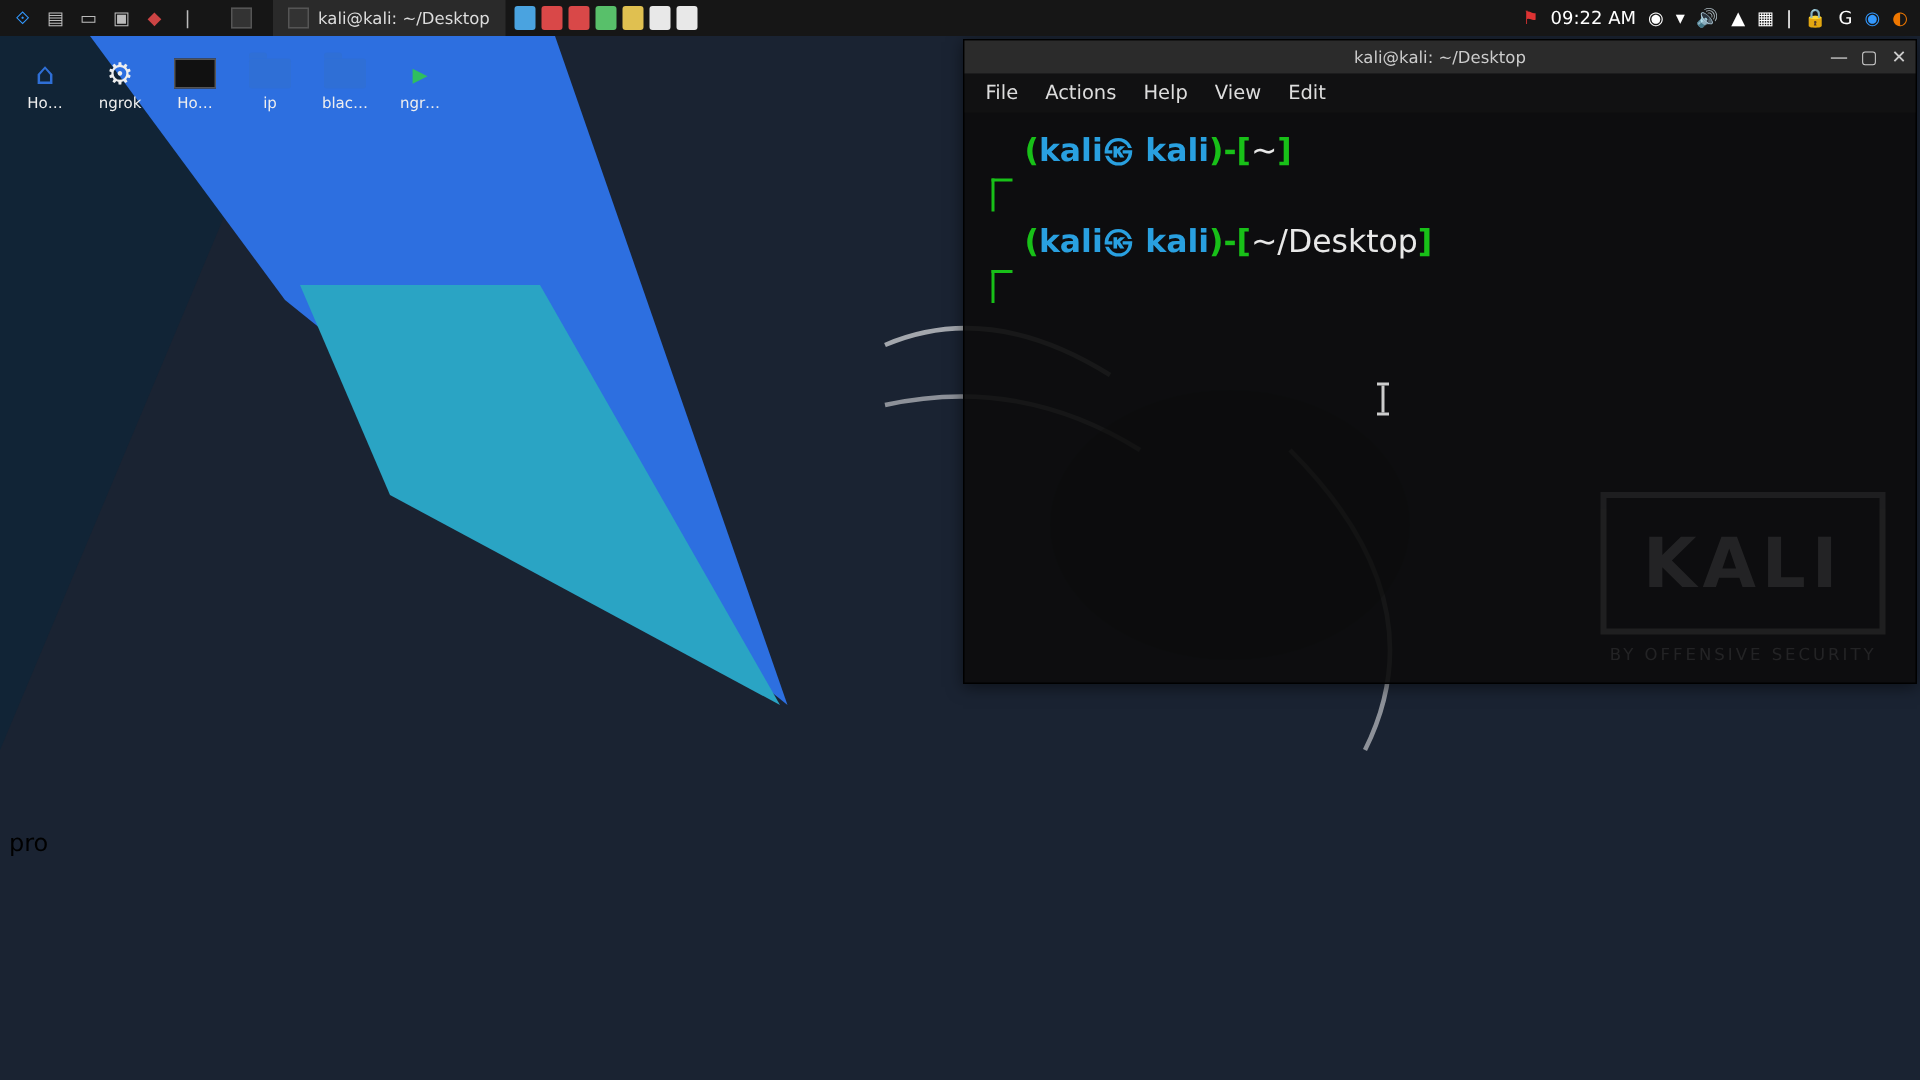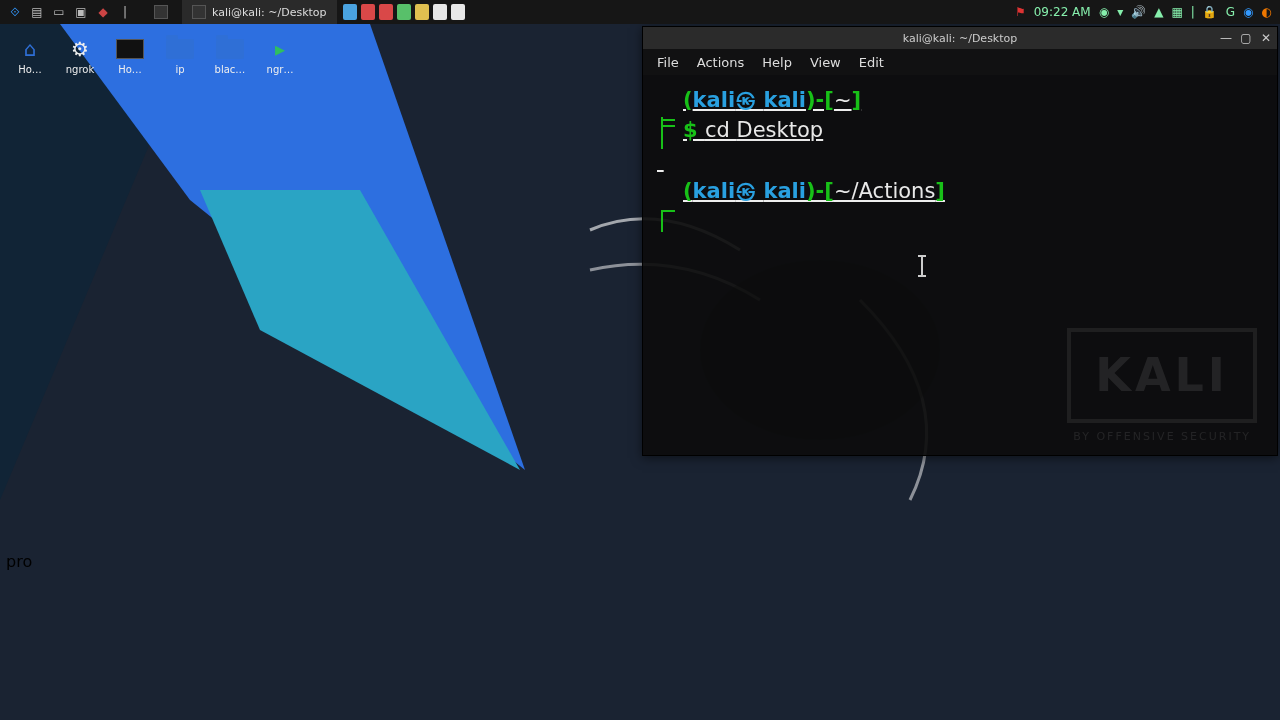--- a/index.html
+++ b/index.html
@@ -10,21 +10,21 @@
          display:flex; align-items:center; color:#ddd; font-size:11px; z-index:10; }
 .panel .launchers { display:flex; gap:4px; padding:0 6px; align-items:center; }
 .panel .launchers span { width:18px; height:18px; display:flex; align-items:center; justify-content:center;
                           color:#bbb; font-size:12px; }
 .panel .task { display:flex; align-items:center; gap:6px; padding:0 10px; height:100%;
                background:#2a2a2a; margin-left:4px; }
 .panel .task.dim { background:transparent; }
 .panel .task .ico { width:14px; height:14px; background:#333; border:1px solid #555; }
 .panel .spacer { flex:1; }
 .panel .tray { display:flex; align-items:center; gap:8px; padding:0 8px; }
-.panel .tray span { font-size:12px; color:#86efac; }
+.panel .tray span { font-size:12px; color:#ffffff; }
 .panel .docs { display:flex; gap:4px; padding:0 6px; }
 .panel .docs span { width:14px; height:16px; border-radius:2px; }
 
 
 .wallpaper { position:absolute; inset:0; background:#1a2332; z-index:0; }
 .wallpaper svg { position:absolute; inset:0; }
 
 
 .desktop { position:absolute; top:30px; left:0; display:grid; grid-template-columns:repeat(6,48px);
            gap:4px 2px; padding:6px 6px; z-index:2; }
@@ -46,21 +46,21 @@
            display:flex; flex-direction:column; box-shadow:0 2px 10px rgba(0,0,0,.5); }
 .termwin .titlebar { height:22px; background:#2b2b2b; display:flex; align-items:center;
                      justify-content:center; position:relative; font-size:11px; color:#ccc; }
 .termwin .titlebar .controls { position:absolute; right:4px; display:flex; gap:6px; }
 .termwin .titlebar .controls span { width:14px; height:14px; display:flex; align-items:center;
                                      justify-content:center; color:#ccc; font-size:12px; cursor:pointer; }
 .termwin .menubar { height:26px; display:flex; align-items:center; gap:18px; padding:0 14px;
                     font-size:13px; color:#ddd; background:rgba(20,20,20,.6); }
 .termwin .menubar span { cursor:pointer; }
 .termwin .body { flex:1; padding:10px 14px; font-family:"DejaVu Sans Mono",monospace;
-                 font-size:21px; line-height:1.45; color:#eee; position:relative; overflow:hidden;text-decoration:underline; }
+                 font-size:21px; line-height:1.45; color:#eee; position:relative; overflow:hidden; }
 .termwin .body .kalibg { position:absolute; right:20px; bottom:10px; opacity:.25; pointer-events:none; }
 
 
 .pb { color:#29a0e0; font-weight:bold; }   
 .pg { color:#18c018; font-weight:bold; }   
 .pw { color:#e8e8e8; }                     
 .underline { text-decoration:underline; }
 .caret { display:inline-block; width:14px; height:24px; background:#18c018; vertical-align:text-bottom; }
 .hook { display:inline-block; width:26px; position:relative; }
 .hook::before { content:""; position:absolute; left:4px; top:12px; width:14px; height:2px; background:#18c018; }
@@ -220,27 +220,24 @@
       <span>Actions</span>
       <span>Help</span>
       <span>View</span>
       <span>Edit</span>
     </div>
   <div class="body">
 
     <div>
       <span class="hook"></span><span class="pg">(</span><span class="pb">kali</span><span class="pb">㉿ </span><span class="pb">kali</span><span class="pg">)-[</span><span class="pw">~</span><span class="pg">]</span>
     </div>
+    <div>&nbsp;</div>
+
     <div>
-      <span class="hook2"><i></i></span><span class="pg">$ </span><span class="pw">cd </span><span class="pw underline">Desktop</span>
-    </div>
-    <div>&nbsp;</div>
-
-    <div>
-      <span class="hook"></span><span class="pg">(</span><span class="pb">kali</span><span class="pb">㉿ </span><span class="pb">kali</span><span class="pg">)-[</span><span class="pw">~/Actions</span><span class="pg">]</span>
+      <span class="hook"></span><span class="pg">(</span><span class="pb">kali</span><span class="pb">㉿ </span><span class="pb">kali</span><span class="pg">)-[</span><span class="pw">~/Desktop</span><span class="pg">]</span>
     </div>
     <span class="ibeam" style="left:278px; top:182px;"></span>
 
     <div class="kalibg">
       <div style="border:4px solid #555;padding:10px 24px;display:inline-block">
         <div style="font-size:46px;font-weight:bold;color:#666;letter-spacing:4px">KALI</div>
       </div>
       <div style="font-size:11px;color:#666;letter-spacing:2px;text-align:center;margin-top:6px">BY OFFENSIVE SECURITY</div>
     </div>
   </div>

